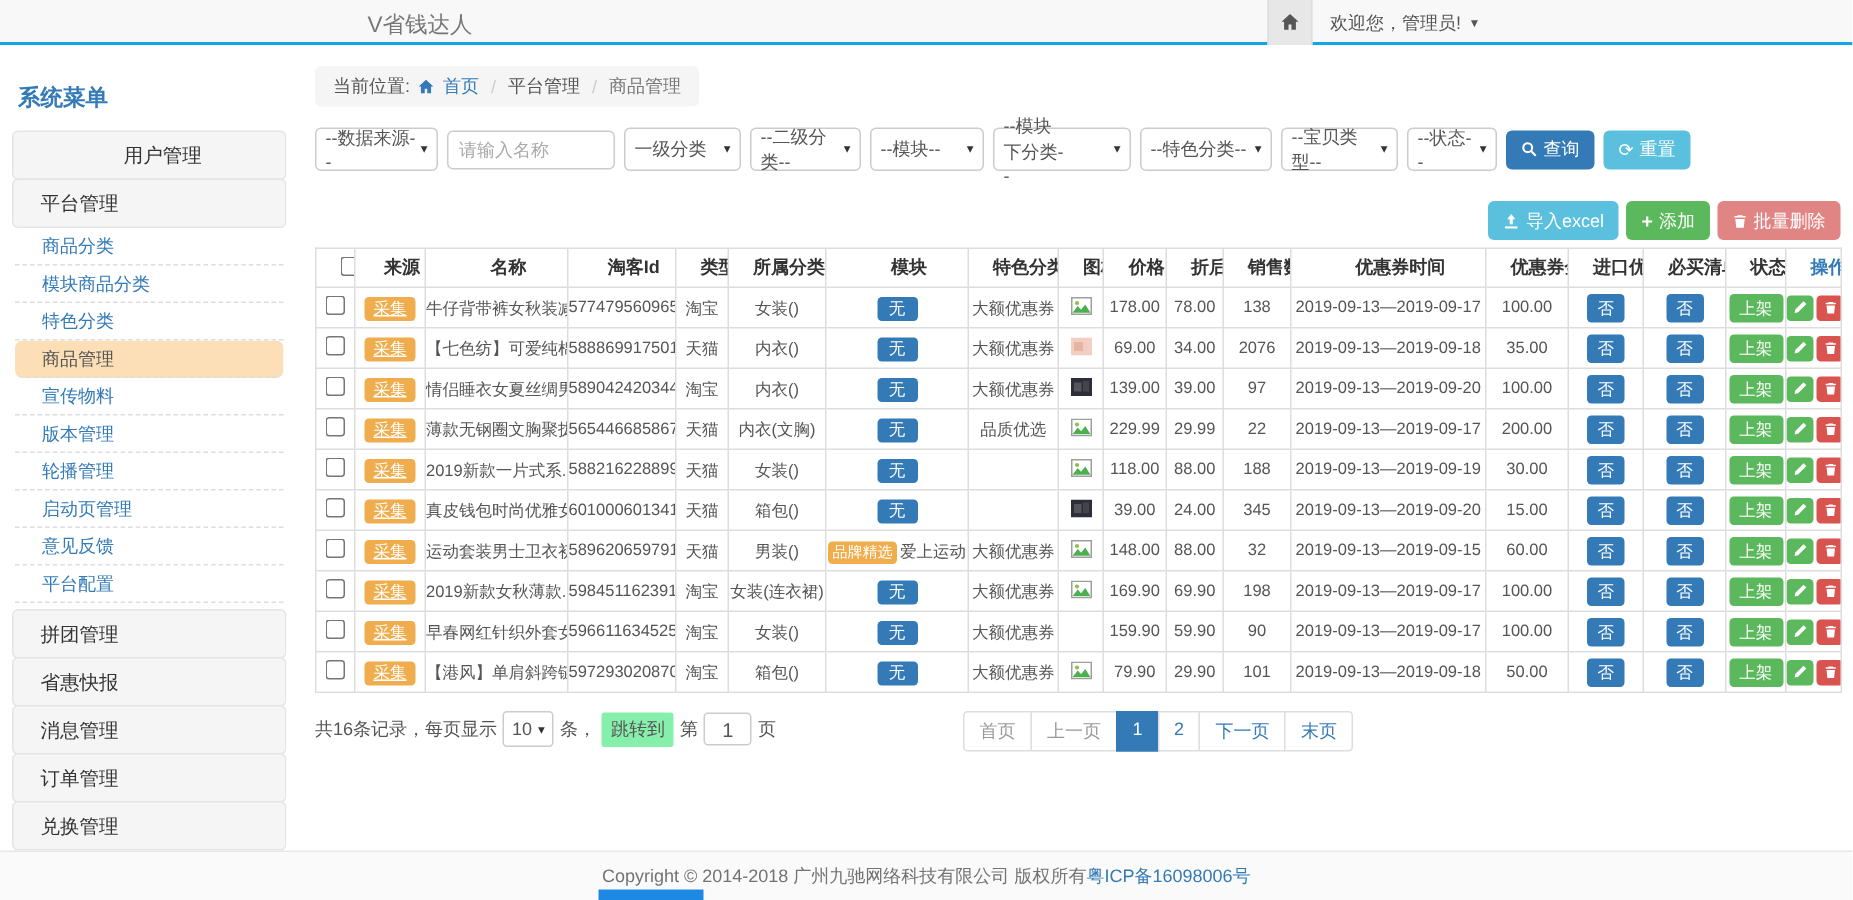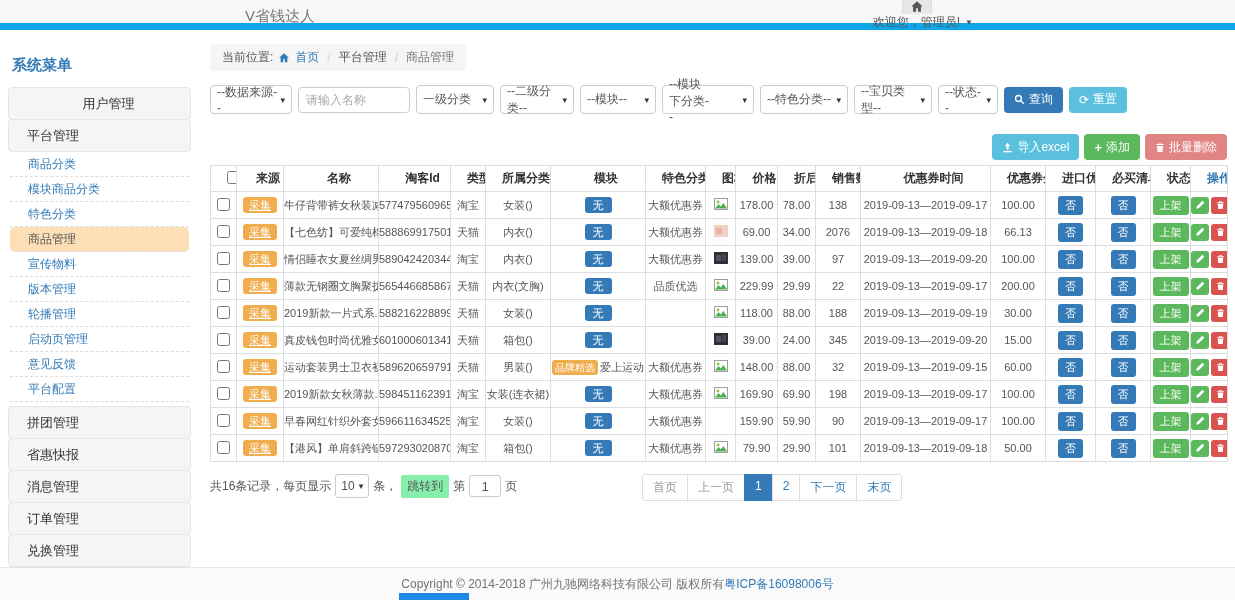--- a/index.html
+++ b/index.html
@@ -2,23 +2,23 @@
 <html><head>
 <meta charset="utf-8">
 <style>
   * { margin:0; padding:0; box-sizing:border-box; }
   html,body { width:1235px; height:600px; overflow:hidden; background:#fff;
     font-family:"Liberation Sans","DejaVu Sans",sans-serif; font-size:12px; color:#555; }
   body { position:relative; }
 
   
   .topbar { position:absolute; left:0; top:0; width:1235px; height:30px;
-    background:#f8f8f8; border-bottom:7px solid #0ea5e9; }
+    background:#f8f8f8; border-bottom:2px solid #0ea5e9; }
   .app-title { position:absolute; left:245px; top:7px; font-size:15px; color:#777; }
-  .top-right { position:absolute; right:262px; top:0; height:30px; display:flex; align-items:center;flex-direction:column; }
+  .top-right { position:absolute; right:248px; top:0; height:30px; display:flex; align-items:center; }
   .home-box { width:30px; height:30px; background:#e7e7e7; border-left:1px solid #ddd;
     border-right:1px solid #ddd; display:flex; align-items:center; justify-content:center; cursor:pointer; }
   .welcome { margin-left:12px; color:#555; font-size:12px; cursor:pointer; display:flex; align-items:center; gap:5px; }
   .welcome .caret { font-size:8px; color:#555; }
 
   
   .sidebar { position:absolute; left:8px; top:46px; width:183px; height:521px; overflow:hidden; }
   .sidebar-title { color:#337ab7; font-weight:bold; font-size:15px; margin:10px 0 10px 4px; }
   .m-top { height:33px; line-height:32px; background:#f5f5f5; border:1px solid #e5e5e5;
     border-radius:4px; padding-left:18px; color:#333; font-size:13px; margin-top:-1px; cursor:pointer; }
@@ -298,21 +298,21 @@
           <td><span class="badge-blue">无</span></td>
           <td>大额优惠券</td>
           <td><span class="thumb"><svg width="14" height="12" viewBox="0 0 14 12">
                 <rect width="14" height="12" fill="#f2cfc2"></rect>
                 <rect x="2" y="3" width="6" height="6" fill="#e6b3a5"></rect>
               </svg></span></td>
           <td>69.00</td>
           <td>34.00</td>
           <td>2076</td>
           <td>2019-09-13—2019-09-18</td>
-          <td>66.13</td>
+          <td>35.00</td>
           <td><button class="pill-blue">否</button></td>
           <td><button class="pill-blue">否</button></td>
           <td><button class="pill-green">上架</button></td>
           <td><button class="op-btn op-edit">
               <svg width="10" height="10" viewBox="0 0 16 16">
                 <path d="M11.8 1.2l3 3L6 13l-3.8.8L3 10z" fill="#fff"></path>
               </svg>
             </button><button class="op-btn op-del">
               <svg width="9" height="10" viewBox="0 0 16 16">
                 <path d="M5.5 1.5h5l.5 1H14V4H2V2.5h3zM3 5.5h10L12 15H4z" fill="#fff"></path>

